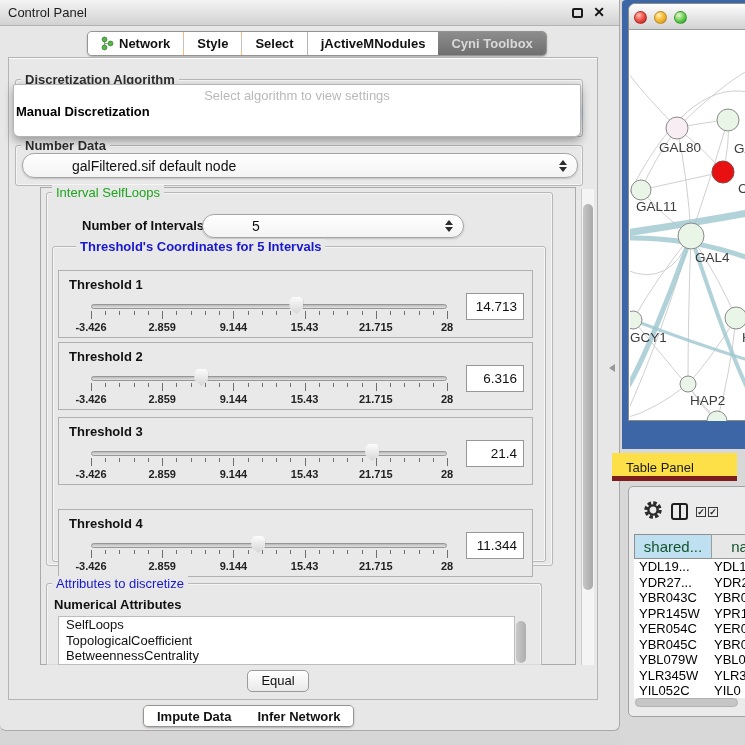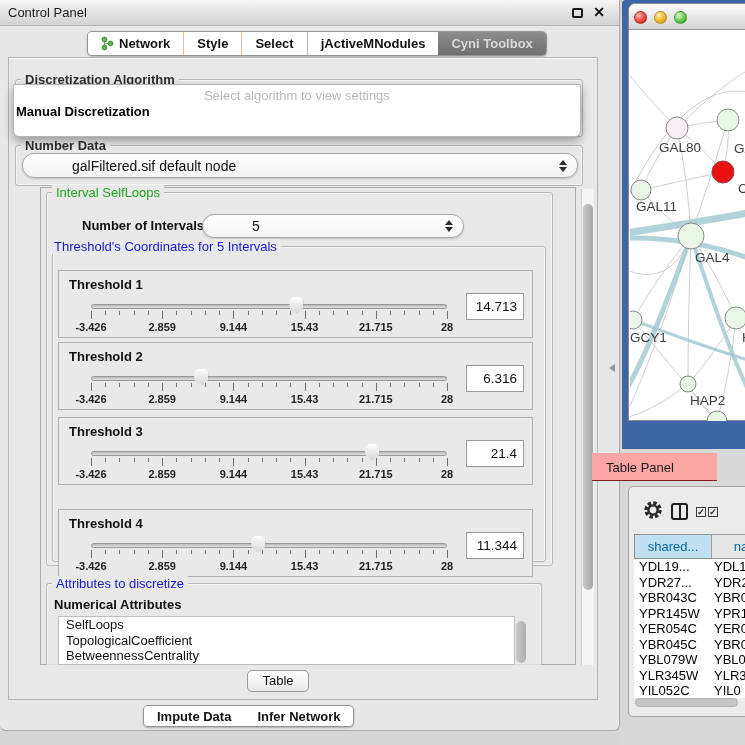--- a/index.html
+++ b/index.html
@@ -111,32 +111,32 @@
     background:linear-gradient(#fdfdfd,#d2d2d2);border-bottom:1px solid #9c9c9c;
     border-radius:7px 0 0 0;}
   .light{position:absolute;top:7px;width:13px;height:13px;border-radius:50%;}
   .light.red{left:5px;background:radial-gradient(circle at 35% 30%,#ffc2b8,#f2655c 38%,#d5352b 72%,#b01e15);border:1px solid rgba(120,20,10,.5);}
   .light.yellow{left:25px;background:radial-gradient(circle at 35% 30%,#fff0c0,#f8c445 38%,#e5a426 72%,#c6891a);border:1px solid rgba(140,100,10,.5);}
   .light.green{left:45px;background:radial-gradient(circle at 35% 30%,#e2f8d8,#8ed86a 38%,#3cb83c 72%,#259025);border:1px solid rgba(30,110,20,.5);}
   #net-canvas{position:absolute;left:1px;top:26px;}
 
   
   #tp-bg{position:absolute;left:620px;top:449px;width:125px;height:296px;background:#d8d8d8;}
-  .tp-titlebar{position:absolute;left:592px;top:453px;width:125px;height:28px;
-    background:#fca5a5;border-bottom:1px solid #7f1d1d;}
+  .tp-titlebar{position:absolute;left:612px;top:453px;width:125px;height:28px;
+    background:#fde047;border-bottom:5px solid #7f1d1d;}
   .tp-title{position:absolute;left:14px;top:7px;font-size:13px;color:#1c1c1c;}
   #tp-box{position:absolute;left:628px;top:486px;width:130px;height:231px;background:#ebebeb;
     border:1px solid #a3a3a3;border-radius:5px 0 0 5px;}
   .tp-colicon{position:absolute;left:42px;top:16px;width:17px;height:17px;
     border:2px solid #1e1e1e;border-radius:3px;}
   .tp-colicon::after{content:"";position:absolute;left:5.5px;top:0;width:2px;height:13px;background:#1e1e1e;}
   .cb{position:absolute;top:20px;width:10px;height:10px;border:1.5px solid #3a3a3a;
     font-size:9px;line-height:8px;text-align:center;color:#222;font-weight:bold;}
-  .hcell{position:absolute;top:47px;height:25px;font-size:13px;text-align:center;
-    line-height:23px;color:#0369a1;overflow:hidden;}
+  .hcell{position:absolute;top:47px;height:25px;font-size:15px;text-align:center;
+    line-height:23px;color:#14532d;overflow:hidden;}
   .hcell.c1{left:5px;width:78px;background:#bfe0f0;border:1px solid #8f8f8f;}
   .hcell.c2{left:82px;width:78px;background:#e7e7e7;border:1px solid #9d9d9d;}
   .tp-rows{position:absolute;left:5px;top:72px;width:140px;height:139px;background:#fff;overflow:hidden;}
   .trow{display:flex;height:15.5px;font-size:13px;line-height:15px;color:#000;white-space:nowrap;}
   .trow .c1{width:77px;padding-left:5px;overflow:hidden;}
   .trow .c2{padding-left:3px;overflow:hidden;}
   .hscroll-thumb{position:absolute;left:6px;top:211px;width:103px;height:9px;
     background:#c6c6c6;border:1px solid #b2b2b2;border-radius:5px;}
 
   .bold{font-weight:bold;}
@@ -207,21 +207,21 @@
 
   <span class="lbl bold" style="left:82px;top:218px;">Number of Intervals</span>
   <div class="combo" style="left:202px;top:214px;width:262px;height:24px;">
     <span class="val">5</span>
     <span class="arrows">
         <span class="tri-up"></span>
         <span class="tri-dn"></span>
       </span>
   </div>
 
-  <span class="gtitle g-blue" style="left:50px;top:239px;">Threshold's Coordinates for 5 Intervals</span>
+  <span class="gtitle g-blue" style="left:76px;top:239px;font-weight:bold;">Threshold's Coordinates for 5 Intervals</span>
   <div class="group" style="left:52px;top:246px;width:494px;height:316px;"></div>
 
   <div id="threshold-container">
   <div class="tpanel" style="top: 270px;">
     <span class="tlabel">Threshold 1</span>
     <div class="slider-wrap">
       <div class="sl-track"></div>
       <div class="sl-handle" style="left: 57.7197%;"></div>
       <div class="ticks">
             <span class="tickmark" style="left: 0%; height: 8px;"></span>
@@ -406,21 +406,21 @@
       <div class="attr-item">SelfLoops</div>
       <div class="attr-item">TopologicalCoefficient</div>
       <div class="attr-item">BetweennessCentrality</div>
     </div>
   <div class="mini-scroll"></div>
 
   <div class="vscroll-track">
     <div class="vscroll-thumb"></div>
   </div>
 
-  <div class="apply-btn">Table</div>
+  <div class="apply-btn">Equal</div>
 
   <div class="tabbar" style="left:143px;top:705px;height:22px;">
     <div class="seg">
       <span>Impute Data</span>
     </div>
     <div class="seg">
       <span>Infer Network</span>
     </div>
   </div>
 </div>

